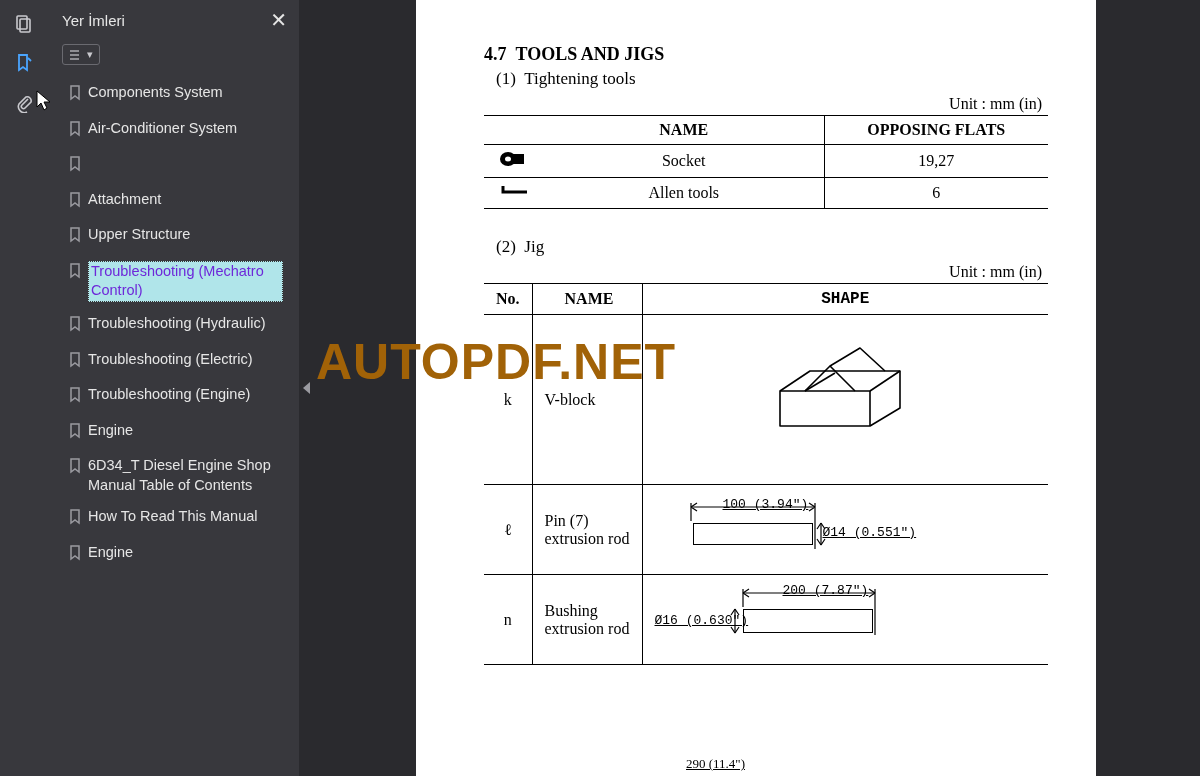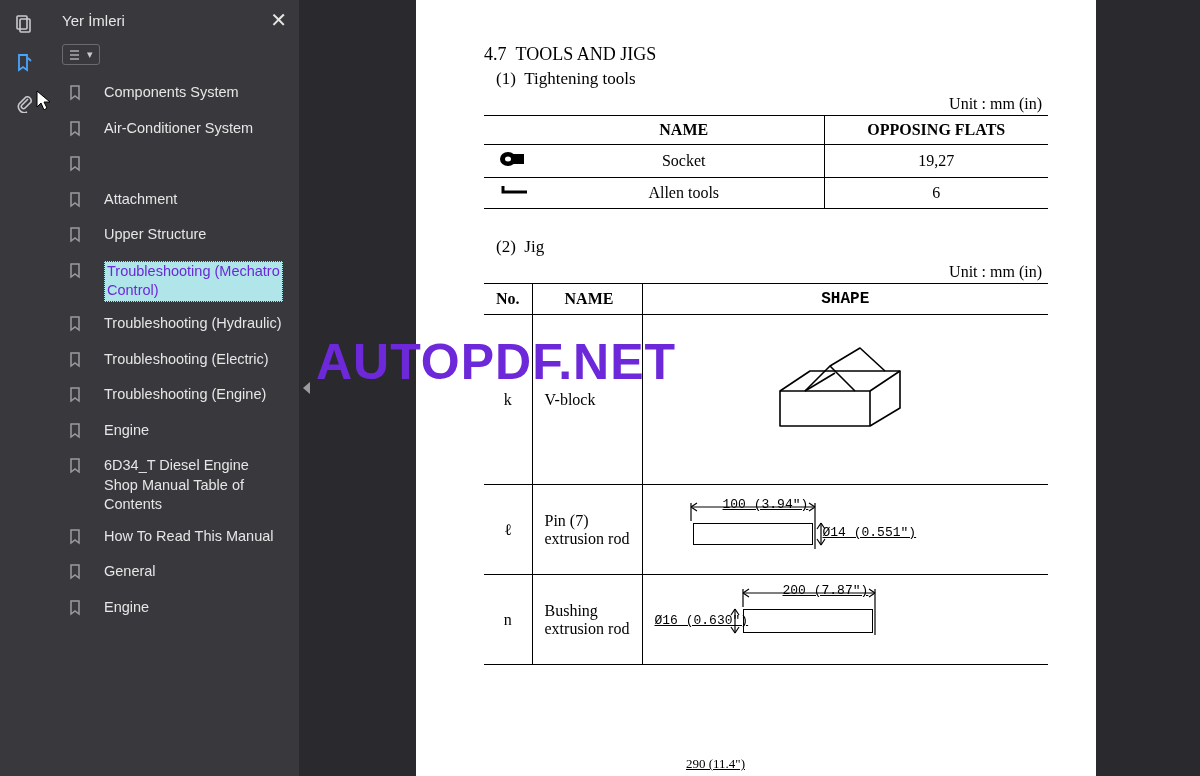--- a/index.html
+++ b/index.html
@@ -66,21 +66,21 @@
   font-size: 11px;
 }
 .bookmark-list {
   flex: 1;
   overflow-y: auto;
   padding: 4px 8px 10px 8px;
 }
 .bookmark-item {
   display: flex;
   align-items: flex-start;
-  gap: 22px;
+  gap: 6px;
   padding: 6px 8px 6px 12px;
   font-size: 14.5px;
   line-height: 1.35;
   color: #e6e6e6;
   cursor: pointer;
   border-radius: 3px;
 }
 .bookmark-item .bm-icon {
   flex-shrink: 0;
   margin-top: 2px;
@@ -127,26 +127,26 @@
   font-family: "Times New Roman", serif;
   color: #000;
   padding: 46px 48px 0 68px;
 }
 .watermark {
   position: absolute;
   left: -100px;
   top: 335px;
   font-size: 50px;
   font-weight: 700;
-  color: #6d28d9;
+  color: #a16207;
   letter-spacing: 1px;
   z-index: 5;
   font-family: Arial, sans-serif;
 }
-.sect-title { font-size: 18px; font-weight: 400; margin-bottom: 4px; }
+.sect-title { font-size: 18px; font-weight: 700; margin-bottom: 4px; }
 .sub-label { font-size: 17px; margin-bottom: 6px; margin-left: 12px; }
 .unit-row { text-align: right; font-size: 16px; margin: 6px 6px 2px 0; }
 table.tools {
   border-collapse: collapse;
   width: 100%;
   font-size: 16px;
 }
 table.tools th, table.tools td {
   border-top: 1.5px solid #000;
   border-bottom: 1.5px solid #000;
@@ -305,26 +305,20 @@
         <span class="bm-icon"><svg width="14" height="16" viewBox="0 0 14 16" fill="none" stroke="currentColor" stroke-width="1.5">
             <path d="M3 1 h8 v13 l-4-3 -4 3 z"></path>
           </svg></span>
         <span class="label-text">6D34_T Diesel Engine Shop Manual Table of Contents</span>
       </div>
       <div class="bookmark-item">
         <span class="bm-icon"><svg width="14" height="16" viewBox="0 0 14 16" fill="none" stroke="currentColor" stroke-width="1.5">
             <path d="M3 1 h8 v13 l-4-3 -4 3 z"></path>
           </svg></span>
         <span class="label-text">How To Read This Manual</span>
-      </div>
-      <div class="bookmark-item">
-        <span class="bm-icon"><svg width="14" height="16" viewBox="0 0 14 16" fill="none" stroke="currentColor" stroke-width="1.5">
-            <path d="M3 1 h8 v13 l-4-3 -4 3 z"></path>
-          </svg></span>
-        <span class="label-text">General</span>
       </div>
       <div class="bookmark-item">
         <span class="bm-icon"><svg width="14" height="16" viewBox="0 0 14 16" fill="none" stroke="currentColor" stroke-width="1.5">
             <path d="M3 1 h8 v13 l-4-3 -4 3 z"></path>
           </svg></span>
         <span class="label-text">Engine</span>
       </div>
     </div>
 </div>
 

